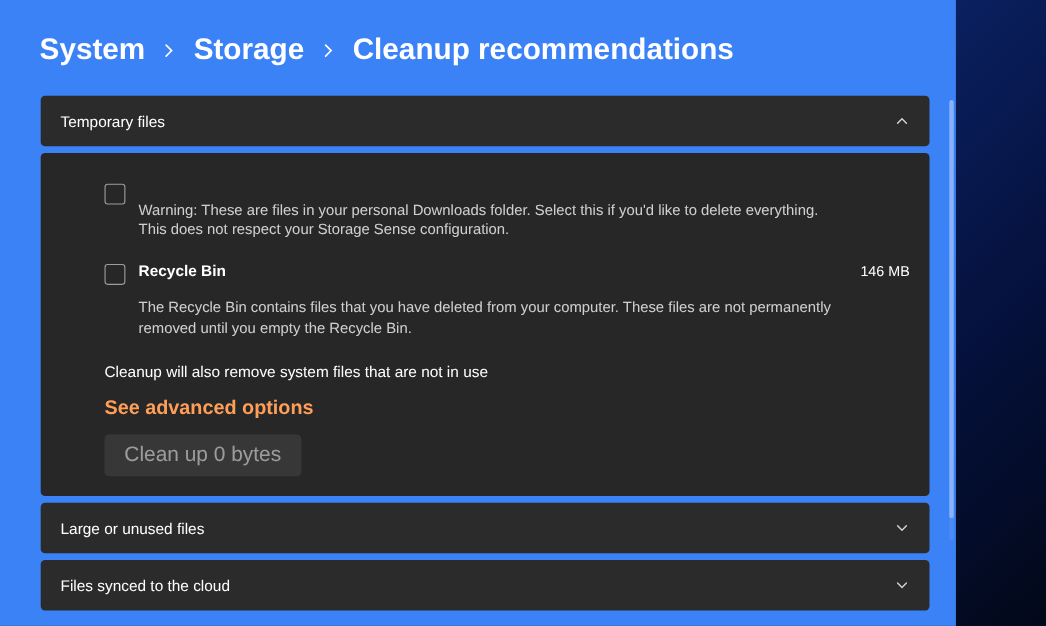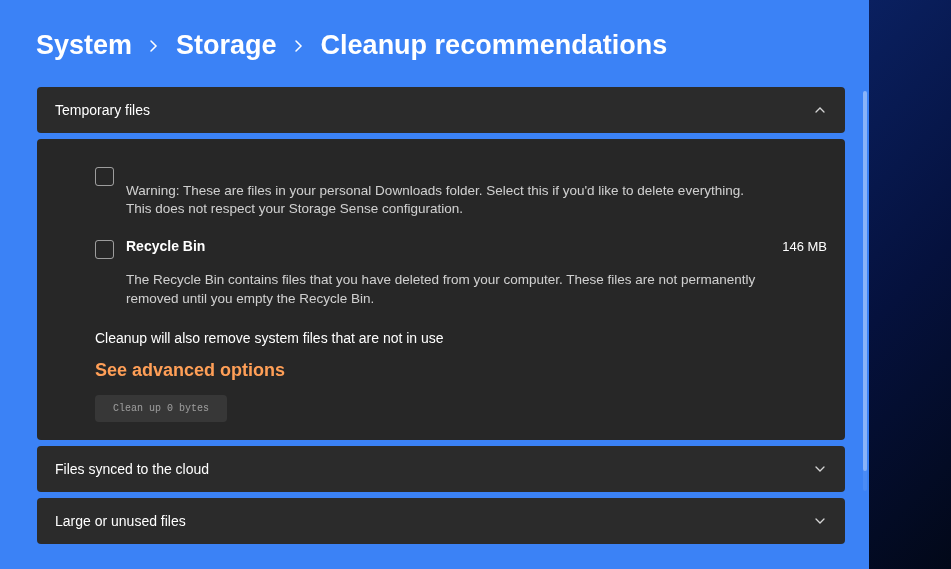--- a/index.html
+++ b/index.html
@@ -155,24 +155,24 @@
       cursor: pointer;
       font-weight: bold;
     }
     .action-row {
       padding: 14px 0 0 40px;
     }
     .cleanup-btn {
       background: rgba(255,255,255,0.08);
       border: none;
       color: rgba(255,255,255,0.5);
-      font-size: 10px;
+      font-size: 19px;
       padding: 8px 18px;
       border-radius: 4px;
-      font-family: Liberation Mono, monospace;
+      font-family: Liberation Sans, sans-serif;
     }
     .side-line {
       position: absolute;
       left: 8px;
       top: 185px;
       width: 1px;
       height: 384px;
       background: rgba(255,255,255,0.12);
     }
   </style>
@@ -238,38 +238,38 @@
         <div class="link-text">See advanced options</div>
       </div>
 
       <div class="action-row">
         <button class="cleanup-btn">Clean up 0 bytes</button>
       </div>
     </div>
 
     <div class="panel">
       <div class="panel-header">
+        <span class="panel-title">Large or unused files</span>
+        <span class="chevron">
+          <svg width="14" height="14" viewBox="0 0 14 14">
+              <path d="M3 5 L7 9 L11 5" stroke="rgba(255,255,255,0.8)" stroke-width="1.3" fill="none" stroke-linecap="round"></path>
+            </svg>
+        </span>
+      </div>
+    </div>
+
+    <div class="panel">
+      <div class="panel-header">
         <span class="panel-title">Files synced to the cloud</span>
         <span class="chevron">
           <svg width="14" height="14" viewBox="0 0 14 14">
               <path d="M3 5 L7 9 L11 5" stroke="rgba(255,255,255,0.8)" stroke-width="1.3" fill="none" stroke-linecap="round"></path>
             </svg>
         </span>
       </div>
     </div>
 
-    <div class="panel">
-      <div class="panel-header">
-        <span class="panel-title">Large or unused files</span>
-        <span class="chevron">
-          <svg width="14" height="14" viewBox="0 0 14 14">
-              <path d="M3 5 L7 9 L11 5" stroke="rgba(255,255,255,0.8)" stroke-width="1.3" fill="none" stroke-linecap="round"></path>
-            </svg>
-        </span>
-      </div>
-    </div>
-
     <div class="scrollbar-track">
       <div class="scrollbar-thumb"></div>
     </div>
 
   </div>
 </div>
 
 </body></html>

